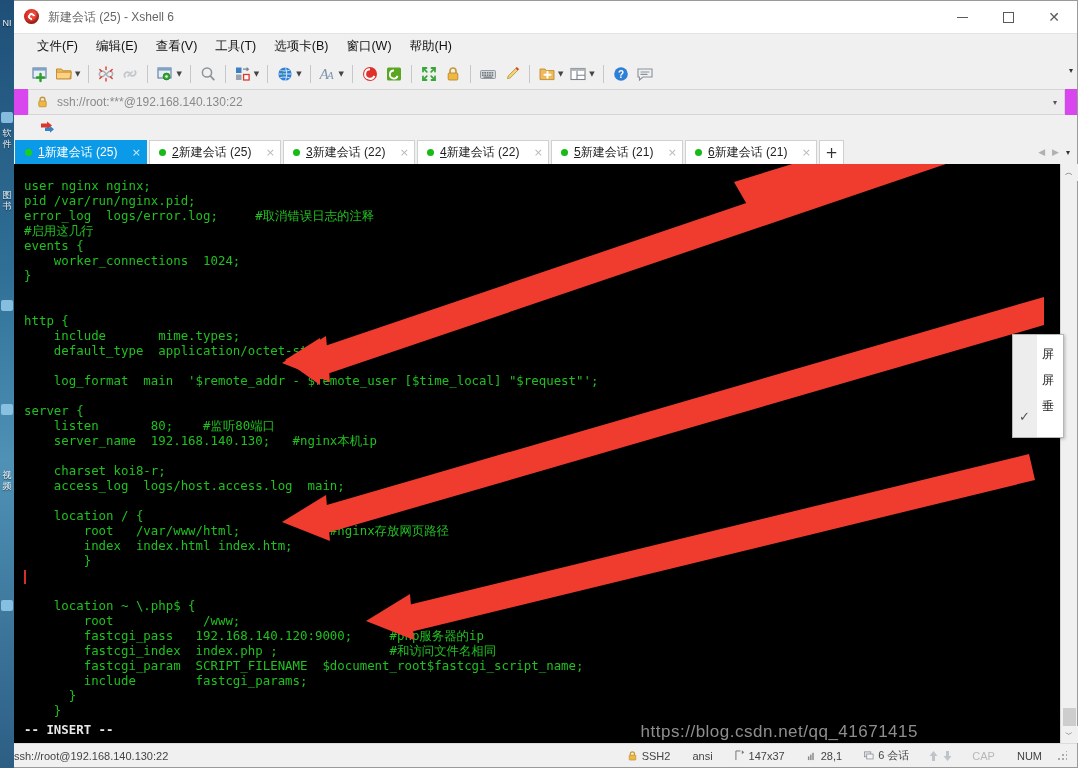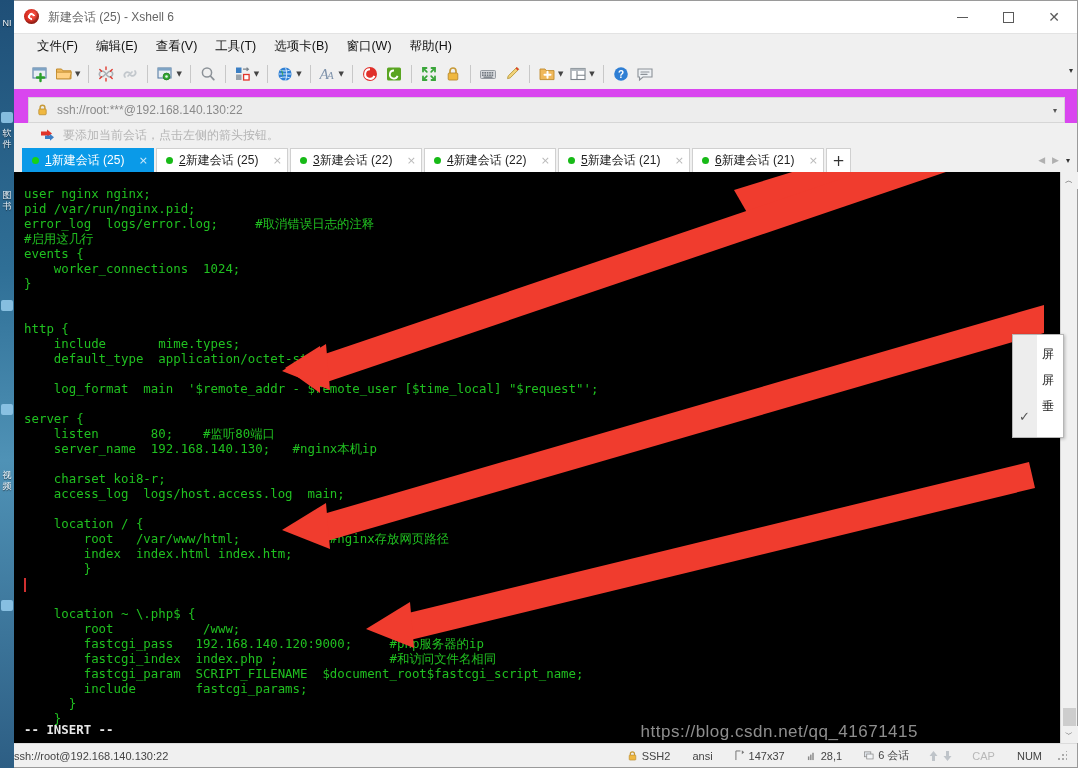--- a/index.html
+++ b/index.html
@@ -81,40 +81,40 @@
   .sep { width: 1px; height: 18px; background: #c8c8c8; margin: 0 5px; }
   .caret { font-size: 7px; color: #444; margin-left: 2px; font-family: "DejaVu Sans", sans-serif; }
   .tb-ovf {
     position: absolute; right: 4px; top: 7px; font-size: 8px; color: #333;
     font-family: "DejaVu Sans", sans-serif;
   }
   svg { display: block; }
 
   
   .addrbar {
-    height: 26px; margin: 8px 12px 0 14px; background: #ededed;
+    height: 26px; margin: 0 12px 0 14px; background: #ededed;
     border: 1px solid #d6d6d6; display: flex; align-items: center;
     flex: 0 0 26px; position: relative;
   }
   .addr-lock { margin: 0 8px 0 7px; }
   .addr-text { font-size: 12px; color: #8a8a8a; }
   .addr-caret { position: absolute; right: 7px; font-size: 8px; color: #555;
                 font-family: "DejaVu Sans", sans-serif; }
 
   
   .hintbar {
     height: 25px; display: flex; align-items: center; padding-left: 26px;
     background: #f0f0f0; flex: 0 0 25px;
   }
   .hint-text { font-size: 12px; color: #b4b4b4; margin-left: 7px; }
 
   
   .tabstrip {
     height: 24px; background: #f0f0f0; display: flex; align-items: stretch;
-    padding-left: 8px; flex: 0 0 24px; position: relative;
+    padding-left: 1px; flex: 0 0 24px; position: relative;
   }
   .tab {
     display: flex; align-items: center; background: #fff;
     border: 1px solid #d0d0d0; border-bottom: none; margin-right: 2px;
     padding: 0 5px 0 9px; min-width: 132px; height: 24px;
   }
   .tab.active { background: #0a9ae8; border-color: #0a9ae8; color: #fff; }
   .tab .dot {
     width: 7px; height: 7px; border-radius: 50%; background: #17ba17;
     margin-right: 6px; flex: 0 0 7px;
@@ -474,21 +474,20 @@
       <span class="addr-caret">▾</span>
     </div>
 
     <div class="hintbar">
       <span>
         <svg width="16" height="13" viewBox="0 0 16 13">
           <path d="M1 2.5h6v-2l5 4-5 4v-2H1z" fill="#e0352b"></path>
           <path d="M5 6.5h5v-1.6l4 3.4-4 3.4V10H5z" fill="#3b7fc4"></path>
         </svg>
       </span>
-      <span class="hint-text">要添加当前会话，点击左侧的箭头按钮。</span>
     </div>
 
     <div class="tabstrip">
 
       <div class="tab active">
         <span class="dot"></span>
         <span class="lbl"><u>1</u><span>新建会话</span> <span>(25)</span></span>
         <span class="x">×</span>
       </div>
 

